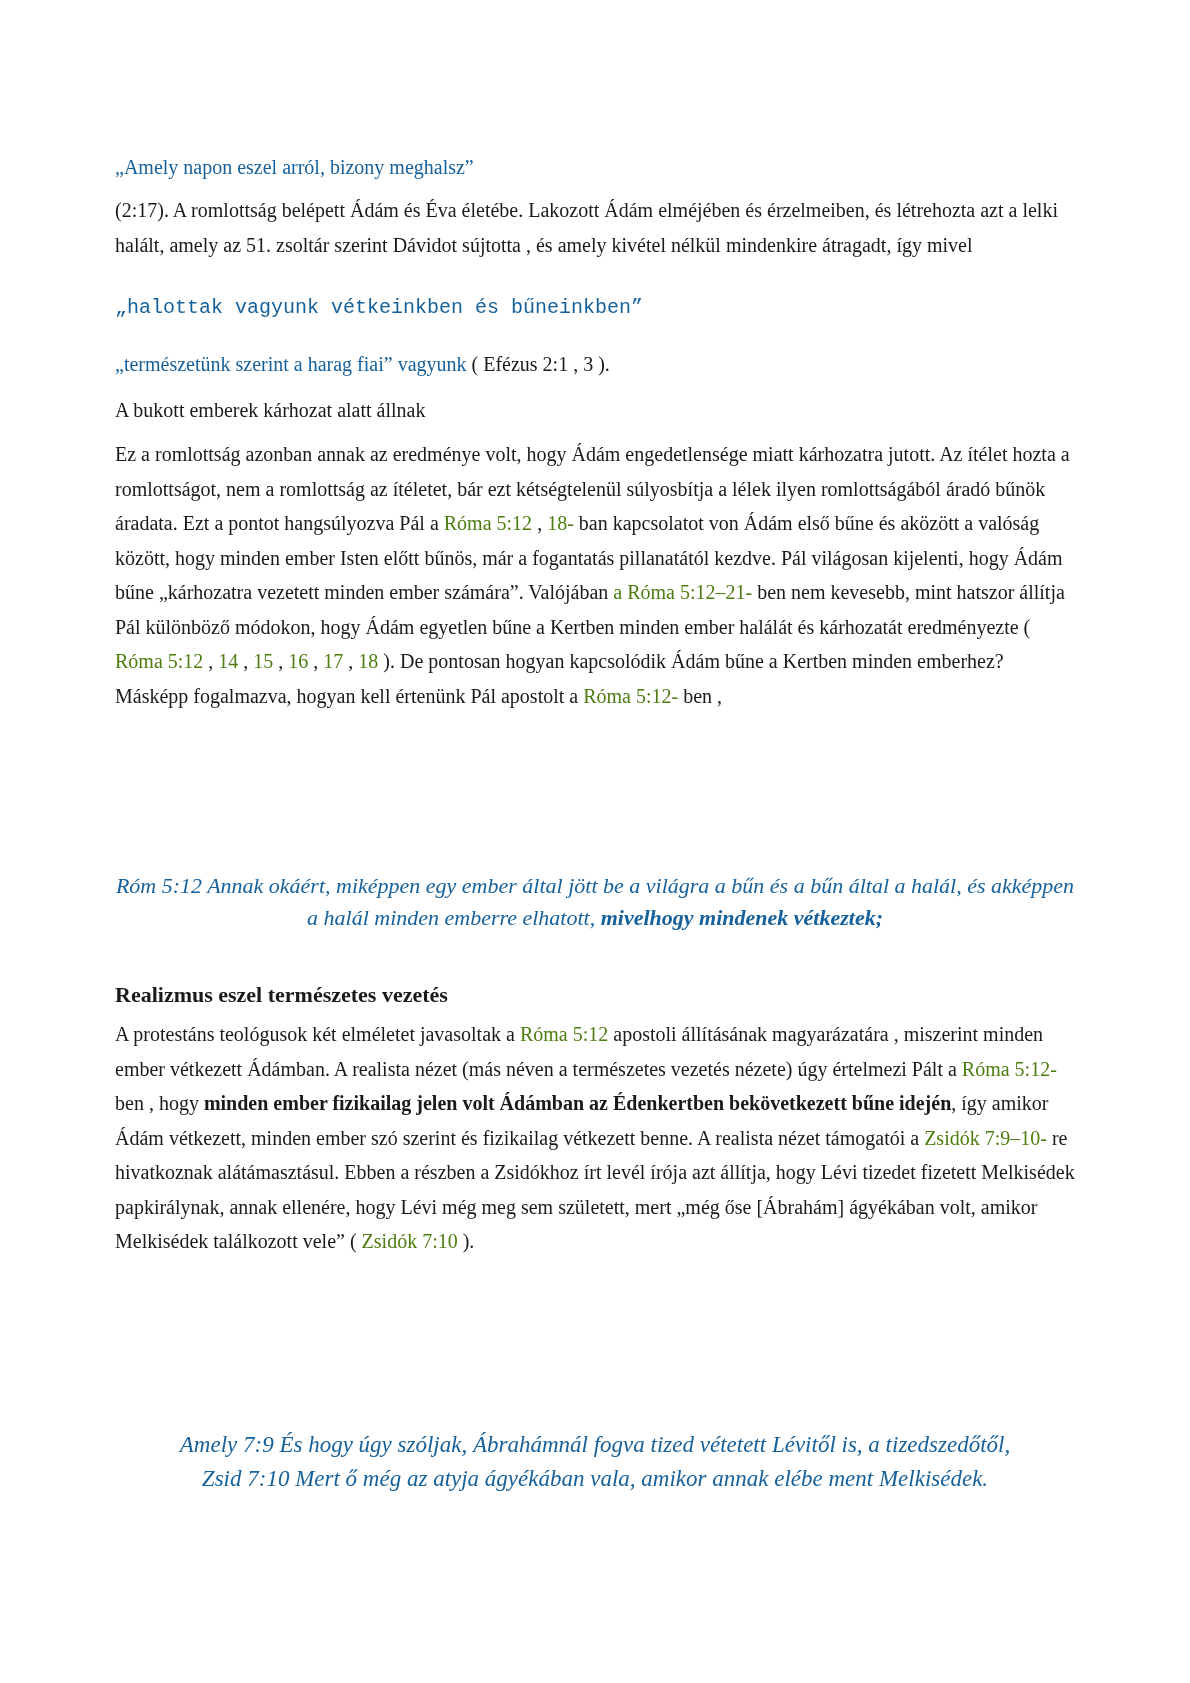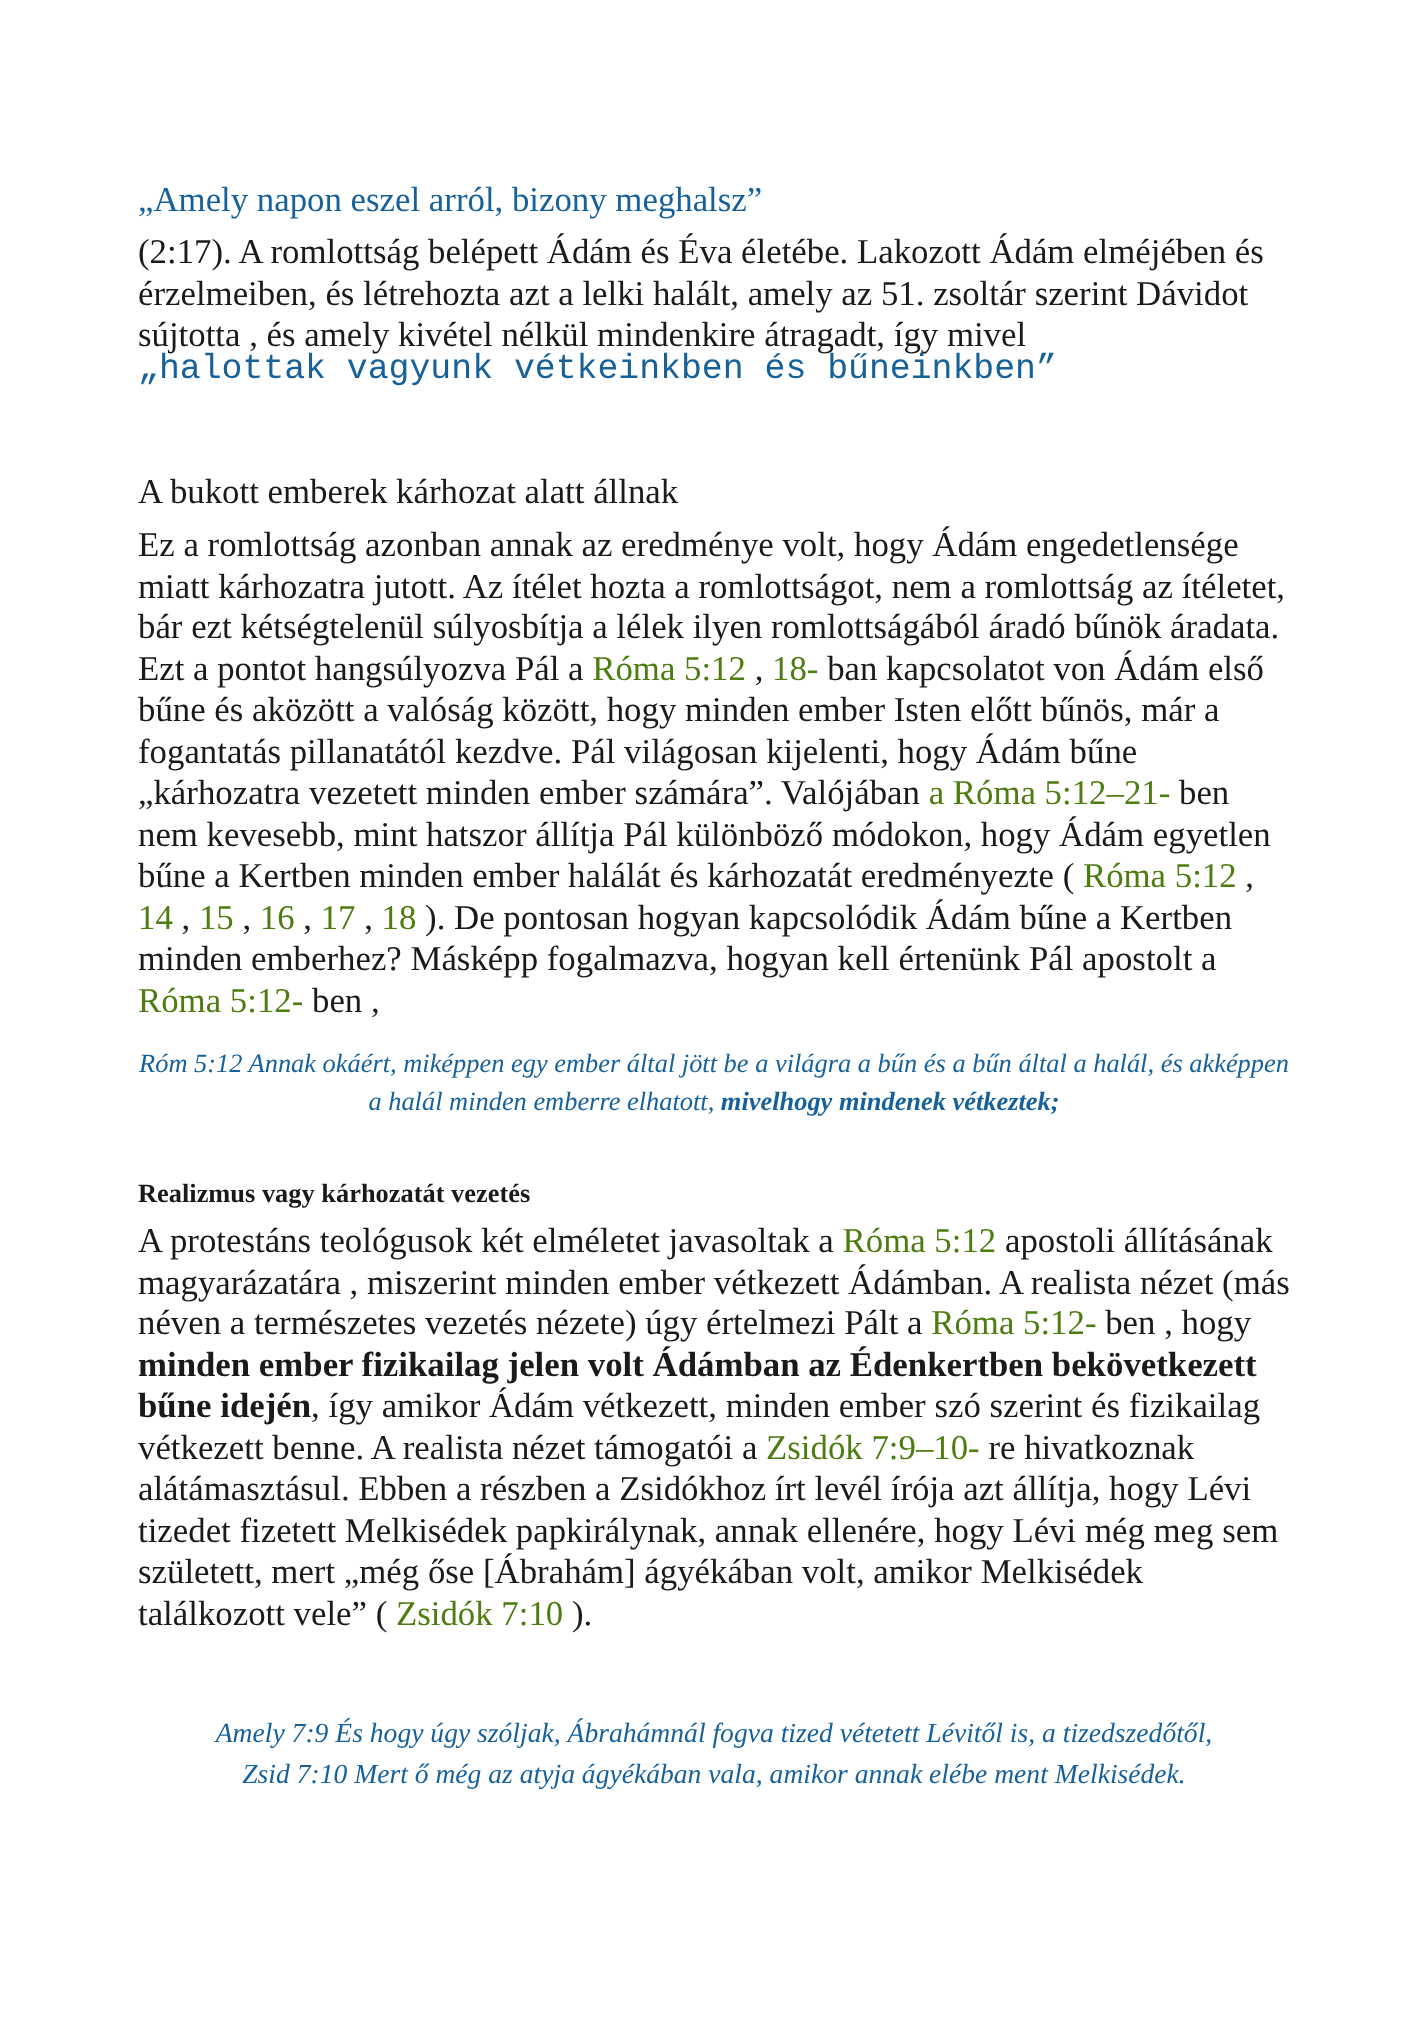--- a/index.html
+++ b/index.html
@@ -2,21 +2,21 @@
 <html><head>
 <meta charset="utf-8">
 <style>
   html, body { margin: 0; padding: 0; background: #ffffff; }
   body { width: 1190px; height: 1683px; position: relative; overflow: hidden; }
   .page {
     position: absolute; left: 0; top: 0; width: 1190px; height: 1683px;
     font-family: "Liberation Serif", "DejaVu Serif", serif;
     color: #1a1a1a;
   }
-  .block { position: absolute; left: 115px; width: 960px; font-size: 29px; line-height: 34.5px; }
+  .block { position: absolute; left: 115px; width: 960px; font-size: 20px; line-height: 34.5px; }
   .quote { color: #17619b; }
   .ref { color: #4d7c0f; }
   .italic-quote { color: #17619b; font-style: italic; text-align: center; }
   .b { font-weight: bold; }
   .heading { font-weight: bold; font-size: 22px; }
 </style>
 </head>
 <body>
 
 <div class="page">
@@ -26,35 +26,38 @@
   </div>
 
   <div class="block" style="top:193px;">
     <span> (2:17). A romlottság belépett Ádám és Éva életébe. Lakozott Ádám elméjében és érzelmeiben, és létrehozta azt a lelki halált, amely az 51. zsoltár szerint Dávidot sújtotta , és amely kivétel nélkül mindenkire átragadt, így mivel</span>
   </div>
 
   <div class="block quote" style="top:291px;font-family:Liberation Mono, monospace;">
     <span>„halottak vagyunk vétkeinkben és bűneinkben”</span>
   </div>
 
+  <div class="block" style="top:347px;">
+    <span class="quote">„természetünk szerint a harag fiai” vagyunk</span><span> ( </span><span>Efézus 2:1 , 3</span><span> ).</span>
+  </div>
 
   <div class="block" style="top:393px;">
     <span>A bukott emberek kárhozat alatt állnak</span>
   </div>
 
   <div class="block" style="top:437px;">
     <span>Ez a romlottság azonban annak az eredménye volt, hogy Ádám engedetlensége miatt kárhozatra jutott. Az ítélet hozta a romlottságot, nem a romlottság az ítéletet, bár ezt kétségtelenül súlyosbítja a lélek ilyen romlottságából áradó bűnök áradata. Ezt a pontot hangsúlyozva Pál a </span><span class="ref">Róma 5:12</span><span> , </span><span class="ref">18-</span><span> ban kapcsolatot von Ádám első bűne és aközött a valóság között, hogy minden ember Isten előtt bűnös, már a fogantatás pillanatától kezdve. Pál világosan kijelenti, hogy Ádám bűne „kárhozatra vezetett minden ember számára”. Valójában </span><span class="ref">a Róma 5:12–21-</span><span> ben nem kevesebb, mint hatszor állítja Pál különböző módokon, hogy Ádám egyetlen bűne a Kertben minden ember halálát és kárhozatát eredményezte ( </span><span class="ref">Róma 5:12</span><span> , </span><span class="ref">14</span><span> , </span><span class="ref">15</span><span> , </span><span class="ref">16</span><span> , </span><span class="ref">17</span><span> , </span><span class="ref">18</span><span> ). De pontosan hogyan kapcsolódik Ádám bűne a Kertben minden emberhez? Másképp fogalmazva, hogyan kell értenünk Pál apostolt a </span><span class="ref">Róma 5:12-</span><span> ben ,</span>
   </div>
 
   <div class="block italic-quote" style="top:870px; font-size:22px; line-height:32px;">
     <span>Róm 5:12 Annak okáért, miképpen egy ember által jött be a világra a bűn és a bűn által a halál, és akképpen a halál minden emberre elhatott, </span><span class="b">mivelhogy mindenek vétkeztek;</span>
   </div>
 
   <div class="block heading" style="top:978px;">
-    <span>Realizmus vagy kárhozatát vezetés</span>
+    <span>Realizmus eszel természetes vezetés</span>
   </div>
 
   <div class="block" style="top:1017px;">
     <span>A protestáns teológusok két elméletet javasoltak a </span><span class="ref">Róma 5:12</span><span> apostoli állításának magyarázatára , miszerint minden ember vétkezett Ádámban. A realista nézet (más néven a természetes vezetés nézete) úgy értelmezi Pált a </span><span class="ref">Róma 5:12-</span><span> ben , hogy </span><span class="b">minden ember fizikailag jelen volt Ádámban az Édenkertben bekövetkezett bűne idején</span><span>, így amikor Ádám vétkezett, minden ember szó szerint és fizikailag vétkezett benne. A realista nézet támogatói a </span><span class="ref">Zsidók 7:9–10-</span><span> re hivatkoznak alátámasztásul. Ebben a részben a Zsidókhoz írt levél írója azt állítja, hogy Lévi tizedet fizetett Melkisédek papkirálynak, annak ellenére, hogy Lévi még meg sem született, mert „még őse [Ábrahám] ágyékában volt, amikor Melkisédek találkozott vele” ( </span><span class="ref">Zsidók 7:10</span><span> ).</span>
   </div>
 
   <div class="block italic-quote" style="top:1428px; font-size:23px; line-height:34px;">
     <div>Amely 7:9 És hogy úgy szóljak, Ábrahámnál fogva tized vétetett Lévitől is, a tizedszedőtől,</div>
     <div>Zsid 7:10 Mert ő még az atyja ágyékában vala, amikor annak elébe ment Melkisédek.</div>
   </div>

